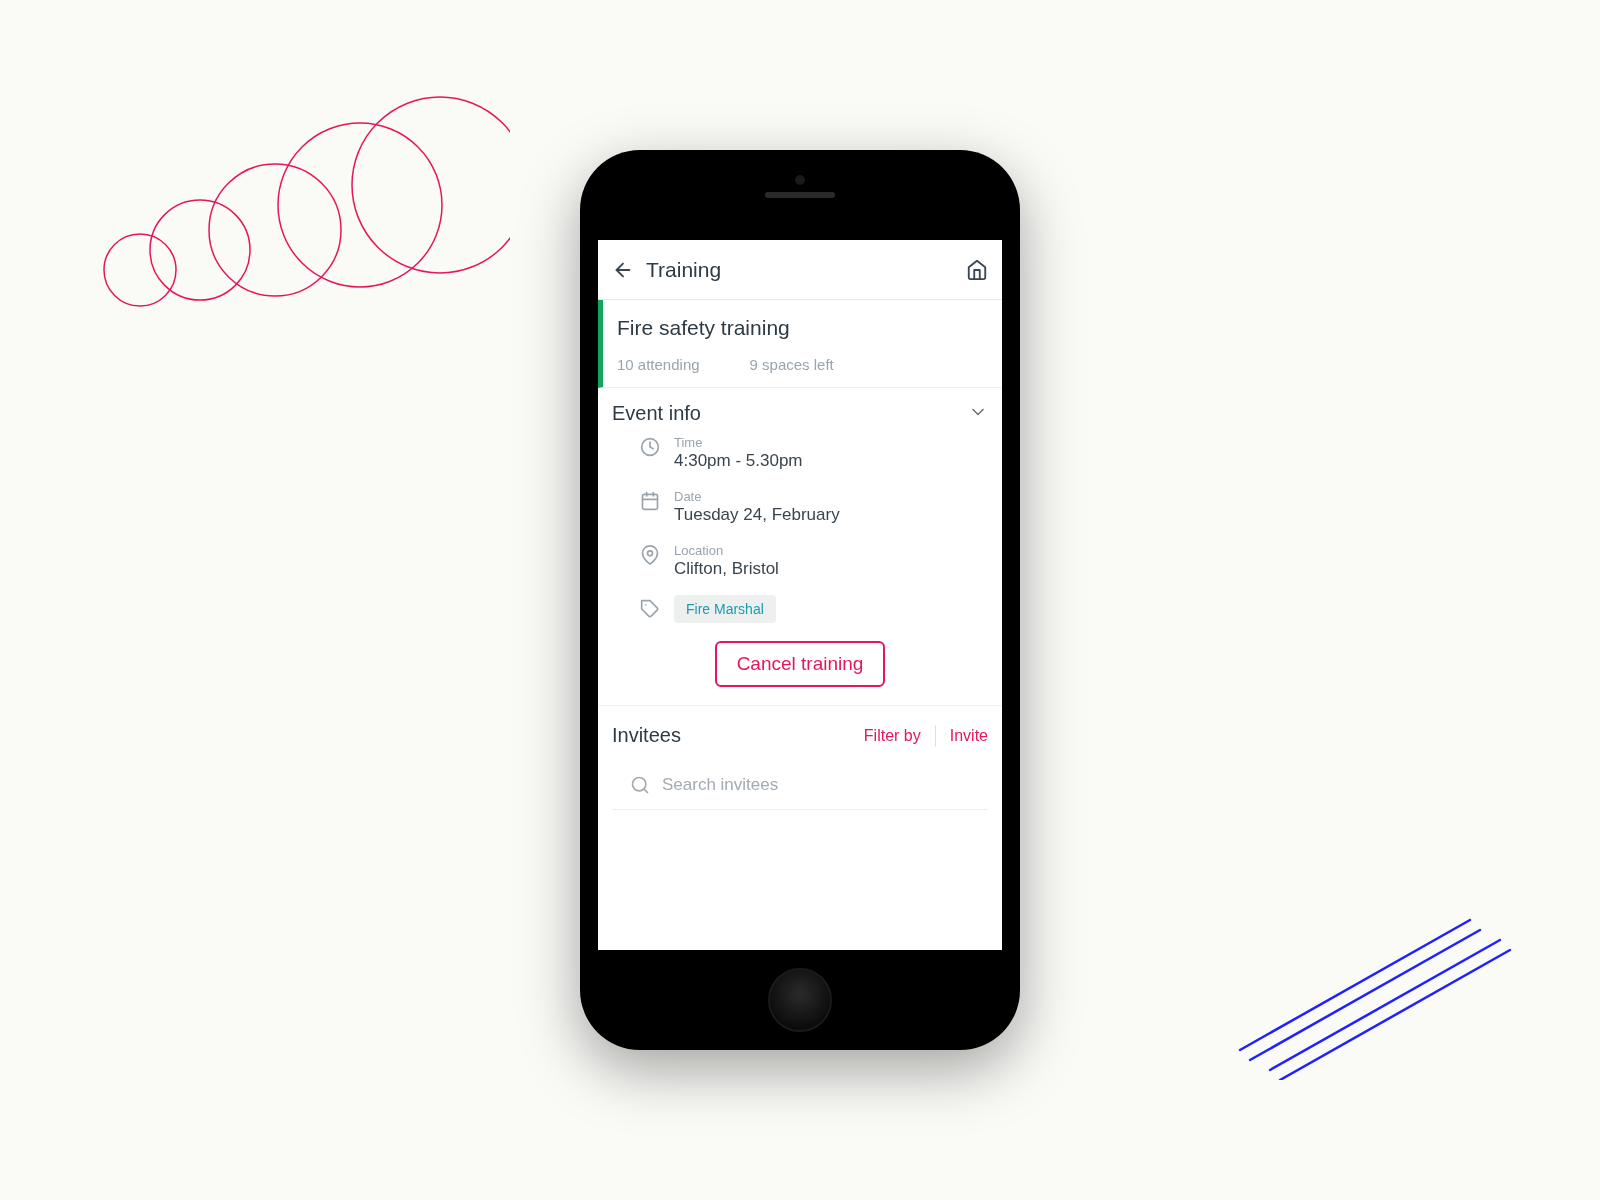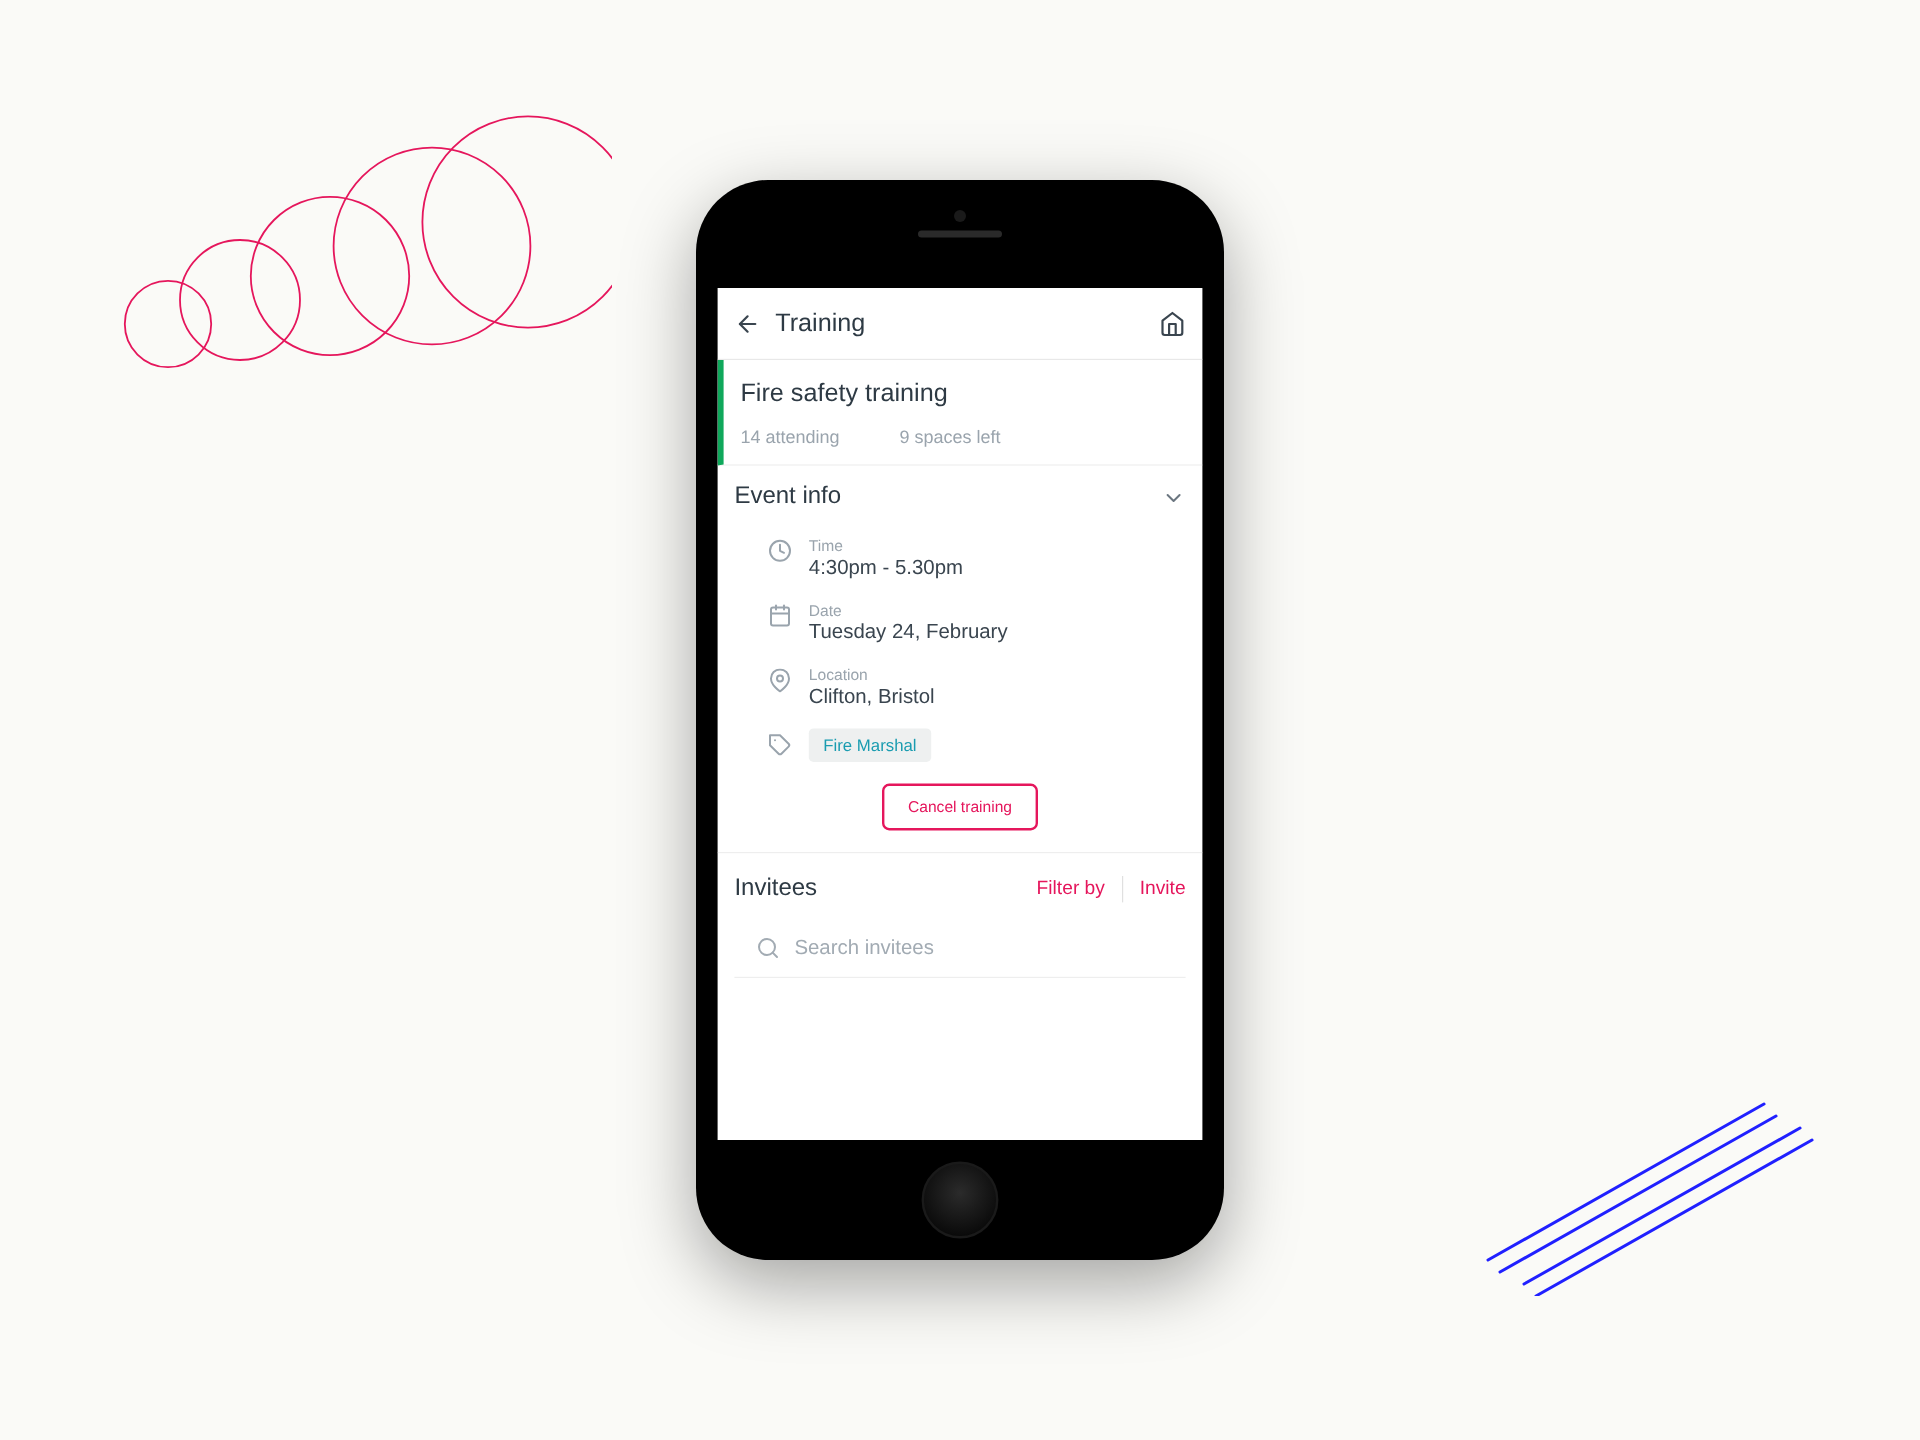--- a/index.html
+++ b/index.html
@@ -162,23 +162,23 @@
   font-size: 15px;
   color: #9aa4ad;
   display: flex;
   gap: 50px;
 }
 
 
 .section { padding: 14px 14px 18px 14px; }
 .section-header {
   display: flex;
-  align-items: flex-end;
+  align-items: flex-start;
   justify-content: space-between;
-  margin-bottom: 16px;
+  margin-bottom: 4px;
 }
 .section-title {
   font-size: 20px;
   color: #2e3a44;
   font-weight: 500;
 }
 .chevron { cursor: pointer; }
 
 .info-row {
   display: flex;
@@ -217,21 +217,21 @@
   border-radius: 4px;
 }
 
 .cancel-btn {
   display: block;
   margin: 0 auto;
   border: 2px solid #e5165c;
   color: #e5165c;
   background: #fff;
   padding: 10px 20px;
-  font-size: 13px;
+  font-size: 19px;
   border-radius: 6px;
   cursor: pointer;
   font-weight: 500;
 }
 
 
 .invitees-section {
   border-top: 1px solid #eee;
   padding: 18px 14px 0 14px;
 }
@@ -339,21 +339,21 @@
         <svg width="22" height="22" viewBox="0 0 24 24" fill="none" stroke="#3a454f" stroke-width="2" stroke-linecap="round" stroke-linejoin="round">
             <path d="M3 9l9-7 9 7v11a2 2 0 0 1-2 2H5a2 2 0 0 1-2-2z"></path>
             <polyline points="9 22 9 12 15 12 15 22"></polyline>
           </svg>
       </span>
     </div>
 
     <div class="training-card">
       <div class="name">Fire safety training</div>
       <div class="meta">
-        <span>14 attending</span>
+        <span>10 attending</span>
         <span>9 spaces left</span>
       </div>
     </div>
 
     <div class="section">
       <div class="section-header">
         <div class="section-title">Event info</div>
         <span class="chevron">
           <svg width="20" height="20" viewBox="0 0 24 24" fill="none" stroke="#6b7680" stroke-width="2" stroke-linecap="round" stroke-linejoin="round">
               <polyline points="6 9 12 15 18 9"></polyline>

